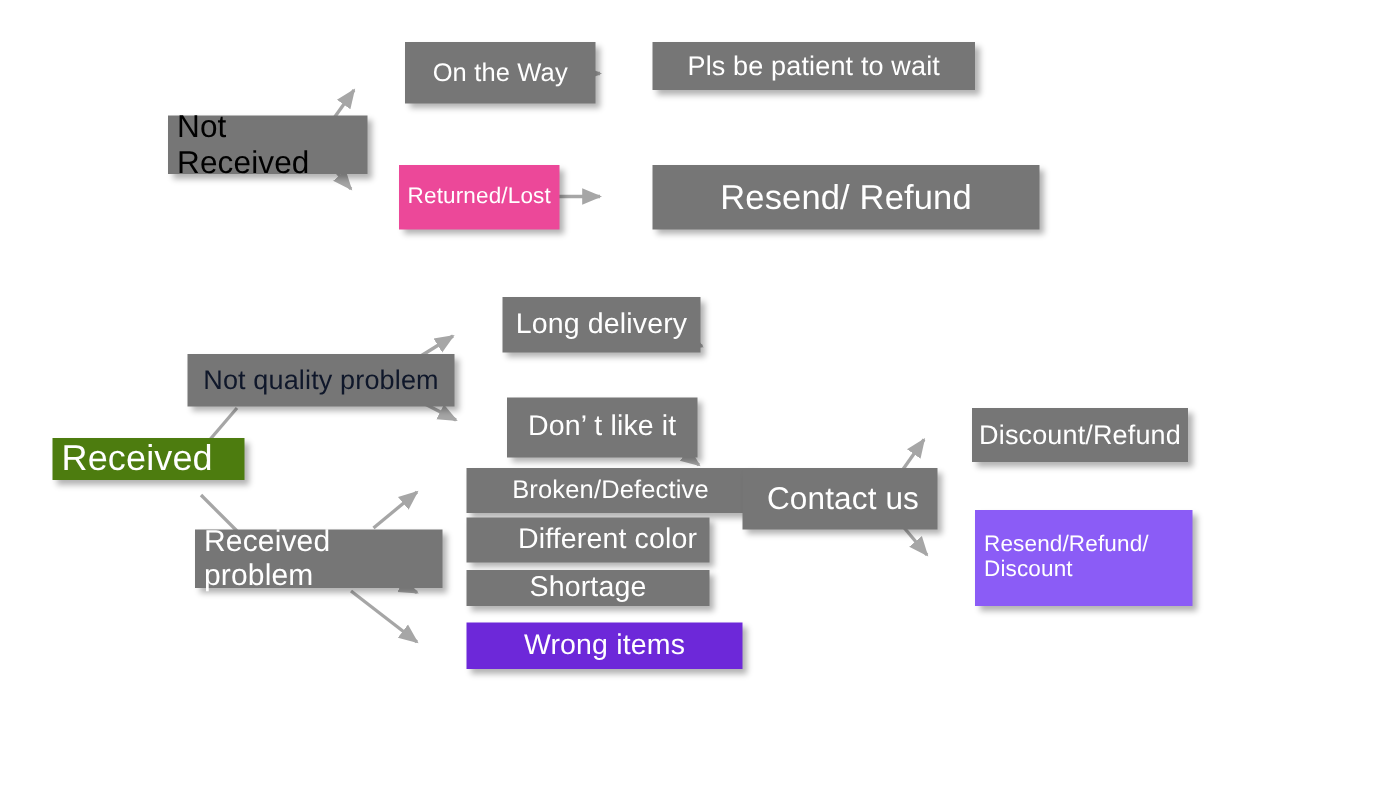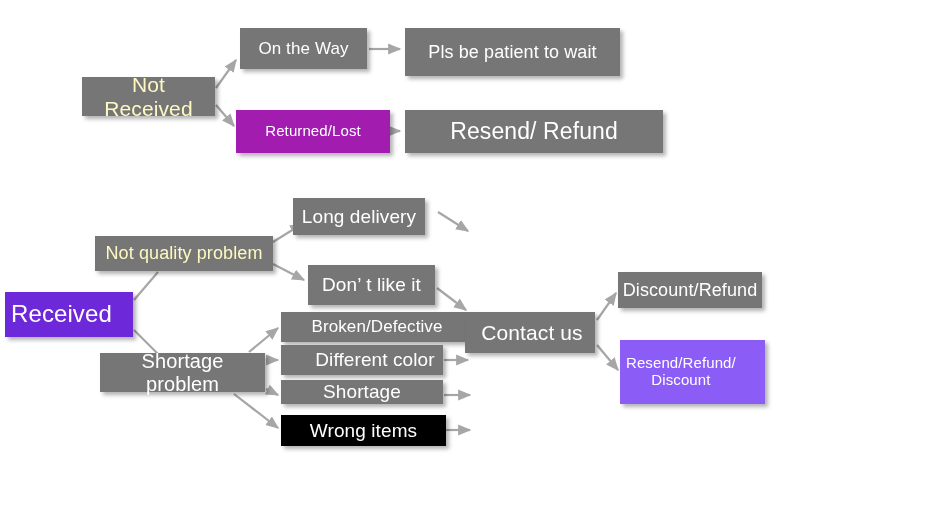--- a/index.html
+++ b/index.html
@@ -22,26 +22,26 @@
     height: 523px;
   }
   .node {
     position: absolute;
     box-sizing: border-box;
     background: #767676;
     color: #ffffff;
     display: flex;
     align-items: center;
     justify-content: center;
-    text-align: center;
     line-height: 1.12;
     box-shadow: 3px 3px 4px rgba(0,0,0,0.30);
     white-space: pre-line;
     letter-spacing: 0.1px;
     padding: 0 6px;
+    margin-left: 30px;
   }
   .node.left { justify-content: flex-start; }
 </style>
 </head>
 <body>
 
 <svg id="canvas" viewBox="0 0 926 523">
   <defs>
     <marker id="arrowhead" markerWidth="7" markerHeight="7" refX="5.4" refY="3" orient="auto" markerUnits="strokeWidth">
       <path d="M0,0.5 L6,3 L0,5.5 Z" fill="#a6a6a6"></path>
@@ -86,31 +86,31 @@
 
     <path d="M444,430 L470,430" marker-end="url(#arrowhead)"></path>
 
     <path d="M597,320 L616,293" marker-end="url(#arrowhead)"></path>
 
     <path d="M597,345 L618,370" marker-end="url(#arrowhead)"></path>
   </g>
 </svg>
 
 <div id="nodes-layer">
-    <div class="node left" style="left: 82px; top: 77px; width: 133px; height: 39px; font-size: 21px; background: rgb(118, 118, 118); color: #fef9c3;">Not Received</div>
+    <div class="node left" style="left: 82px; top: 77px; width: 133px; height: 39px; font-size: 21px; background: rgb(118, 118, 118); color: #000000;">Not Received</div>
     <div class="node" style="left: 240px; top: 28px; width: 127px; height: 41px; font-size: 17px; background: rgb(118, 118, 118); color: rgb(255, 255, 255);">On the Way</div>
-    <div class="node" style="left: 405px; top: 28px; width: 215px; height: 48px; font-size: 18px; background: rgb(118, 118, 118); color: rgb(255, 255, 255);">Pls be patient to wait</div>
-    <div class="node" style="left: 236px; top: 110px; width: 154px; height: 43px; font-size: 15px; background: #a21caf; color: rgb(255, 255, 255);">Returned/Lost</div>
+    <div class="node" style="left: 405px; top: 28px; width: 215px; height: 32px; font-size: 18px; background: rgb(118, 118, 118); color: rgb(255, 255, 255);">Pls be patient to wait</div>
+    <div class="node" style="left: 236px; top: 110px; width: 107px; height: 43px; font-size: 15px; background: #ec4899; color: rgb(255, 255, 255);">Returned/Lost</div>
     <div class="node" style="left: 405px; top: 110px; width: 258px; height: 43px; font-size: 23px; background: rgb(118, 118, 118); color: rgb(255, 255, 255);">Resend/ Refund</div>
-    <div class="node left" style="left: 5px; top: 292px; width: 128px; height: 45px; font-size: 24px; background: #6d28d9; color: rgb(255, 255, 255);">Received</div>
-    <div class="node" style="left: 95px; top: 236px; width: 178px; height: 35px; font-size: 18px; background: rgb(118, 118, 118); color: #fef9c3;">Not quality problem</div>
-    <div class="node" style="left: 100px; top: 353px; width: 165px; height: 39px; font-size: 20px; background: rgb(118, 118, 118); color: rgb(255, 255, 255);">Shortage problem</div>
-    <div class="node" style="left: 293px; top: 198px; width: 132px; height: 37px; font-size: 19px; background: rgb(118, 118, 118); color: rgb(255, 255, 255);">Long delivery</div>
+    <div class="node left" style="left: 5px; top: 292px; width: 128px; height: 28px; font-size: 24px; background: #4d7c0f; color: rgb(255, 255, 255);">Received</div>
+    <div class="node" style="left: 95px; top: 236px; width: 178px; height: 35px; font-size: 18px; background: rgb(118, 118, 118); color: #0f172a;">Not quality problem</div>
+    <div class="node" style="left: 100px; top: 353px; width: 165px; height: 39px; font-size: 20px; background: rgb(118, 118, 118); color: rgb(255, 255, 255);">Received problem</div>
+    <div class="node" style="left: 305px; top: 198px; width: 132px; height: 37px; font-size: 19px; background: rgb(118, 118, 118); color: rgb(255, 255, 255);">Long delivery</div>
     <div class="node" style="left: 308px; top: 265px; width: 127px; height: 40px; font-size: 19px; background: rgb(118, 118, 118); color: rgb(255, 255, 255);">Don’  t like it</div>
     <div class="node" style="left: 281px; top: 312px; width: 192px; height: 30px; font-size: 17px; background: rgb(118, 118, 118); color: rgb(255, 255, 255);">Broken/Defective</div>
     <div class="node" style="left: 281px; top: 345px; width: 162px; height: 30px; font-size: 19px; background: rgb(118, 118, 118); color: rgb(255, 255, 255); padding-left: 32px;">Different color</div>
     <div class="node" style="left: 281px; top: 380px; width: 162px; height: 24px; font-size: 19px; background: rgb(118, 118, 118); color: rgb(255, 255, 255);">Shortage</div>
-    <div class="node" style="left: 281px; top: 415px; width: 165px; height: 31px; font-size: 19px; background: #000000; color: rgb(255, 255, 255);">Wrong items</div>
+    <div class="node" style="left: 281px; top: 415px; width: 184px; height: 31px; font-size: 19px; background: #6d28d9; color: rgb(255, 255, 255);">Wrong items</div>
     <div class="node" style="left: 465px; top: 312px; width: 130px; height: 41px; font-size: 21px; background: rgb(118, 118, 118); color: rgb(255, 255, 255); padding-left: 10px;">Contact us</div>
     <div class="node" style="left: 618px; top: 272px; width: 144px; height: 36px; font-size: 18px; background: rgb(118, 118, 118); color: rgb(255, 255, 255);">Discount/Refund</div>
     <div class="node left" style="left: 620px; top: 340px; width: 145px; height: 64px; font-size: 15px; background: #8b5cf6; color: rgb(255, 255, 255);">Resend/Refund/
 Discount</div>
   </div>
 
 </body></html>

